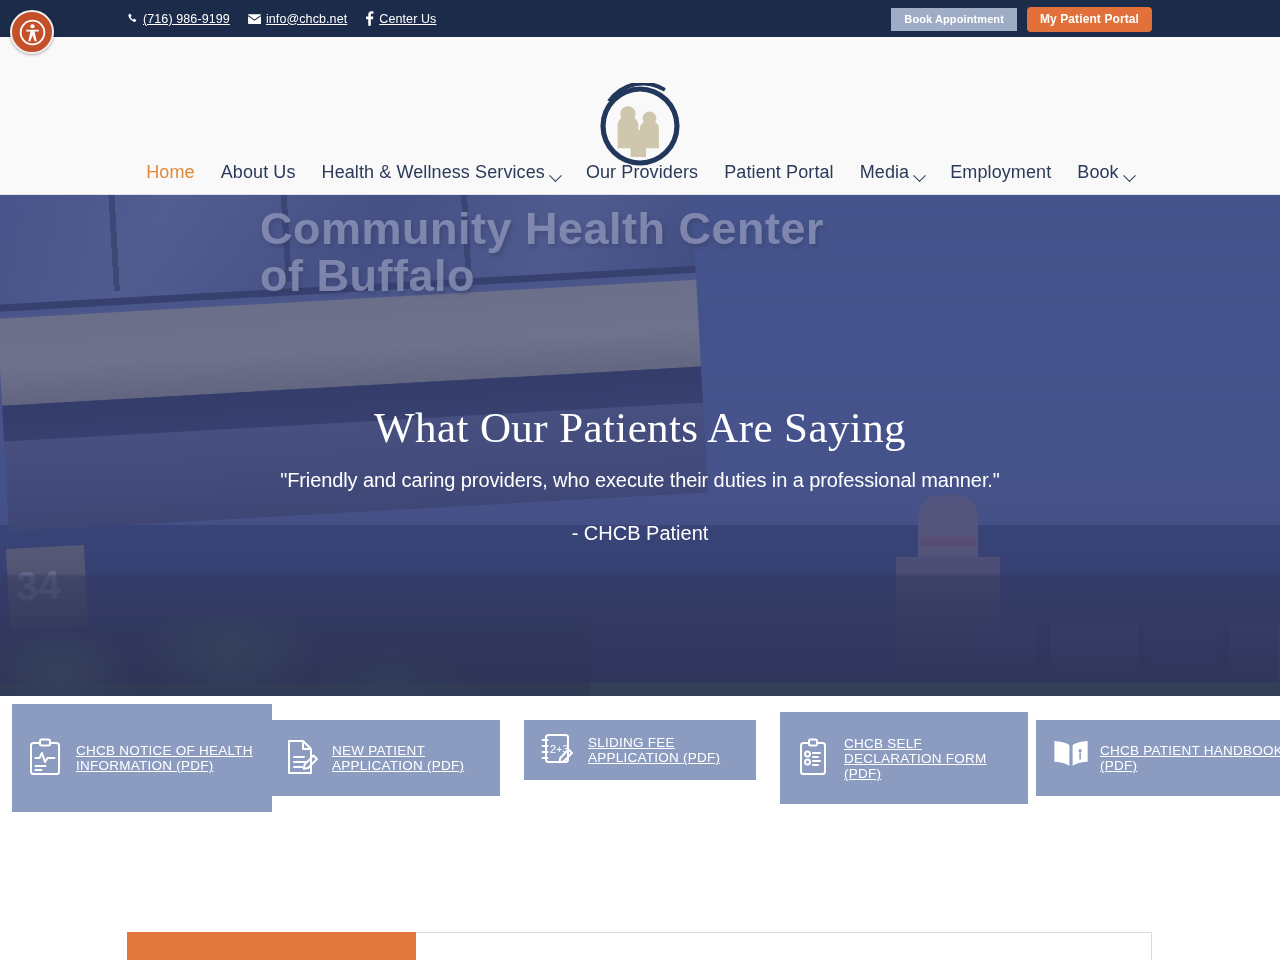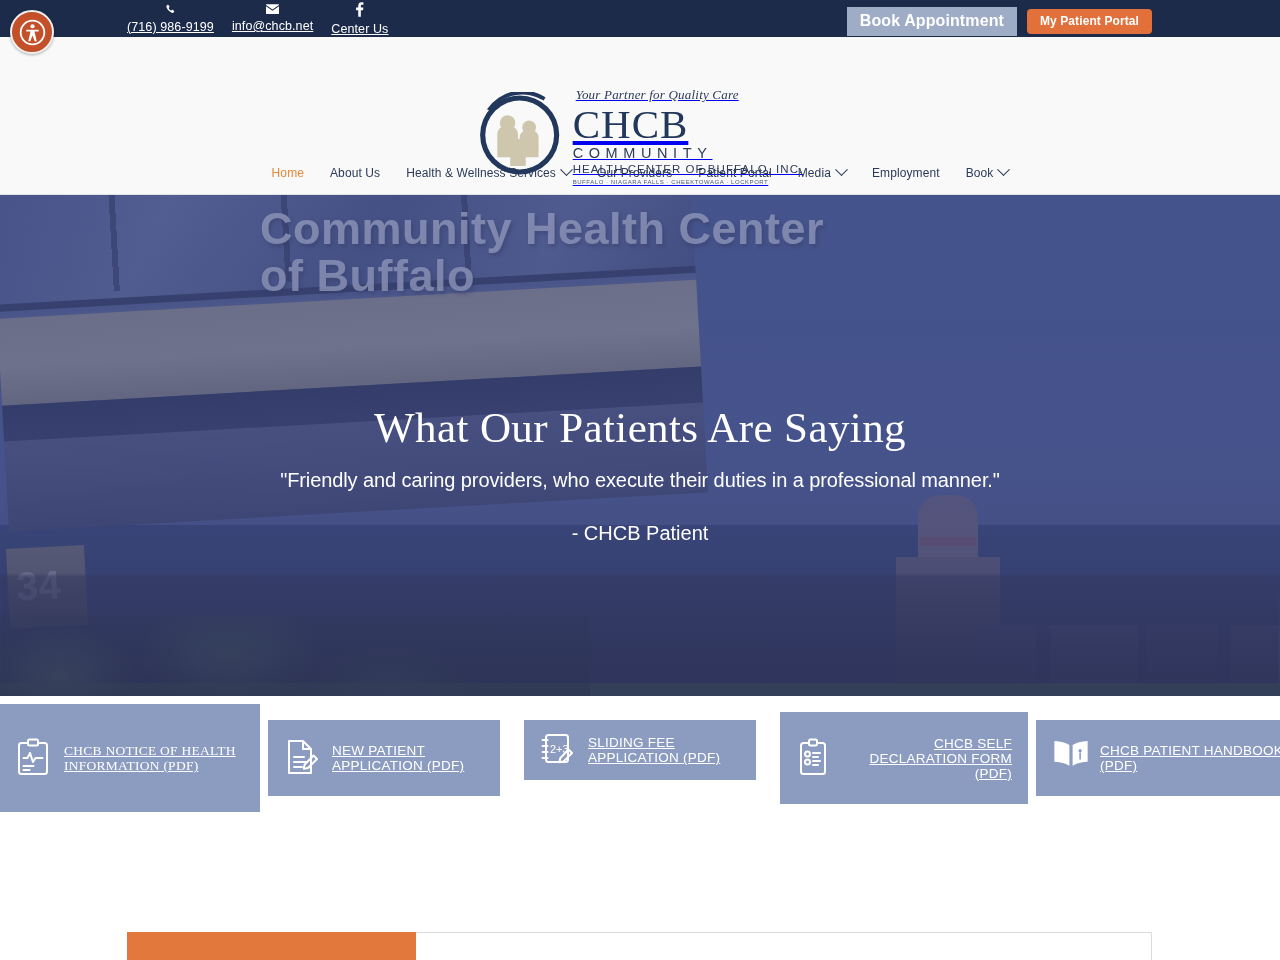--- a/index.html
+++ b/index.html
@@ -27,37 +27,36 @@
     gap: 18px;
     margin-left: 127px;
   }
   .tb-item {
     display: flex;
     align-items: center;
     gap: 5px;
     color: #ffffff;
     white-space: nowrap;
     letter-spacing: .1px;
-    flex-direction: column;
   }
   .tb-icon { display: inline-flex; align-items: center; }
   .tb-icon svg { display: block; }
 
   .topbar-right {
     position: absolute;
     right: 128px;
     top: 7px;
     display: flex;
     gap: 10px;
     align-items: center;
   }
   .btn-book {
     background: #9facc6;
     color: #ffffff;
-    font-size: 16px;
+    font-size: 11px;
     font-weight: bold;
     padding: 5px 13px 6px;
     border-radius: 0;
     letter-spacing: .1px;
     white-space: nowrap;
     border: none;
     cursor: pointer;
     font-family: "Liberation Sans", sans-serif;
   }
   .btn-portal {
@@ -150,23 +149,23 @@
     position: absolute;
     left: 0; right: 0; bottom: 0;
     height: 43px;
     display: flex;
     align-items: center;
     justify-content: center;
     gap: 0;
   }
   .nav-item {
     display: flex;
-    align-items: center;
+    align-items: flex-end;
     gap: 6px;
-    font-size: 12px;
+    font-size: 18px;
     color: #2b3a59;
     padding: 0 13px;
     cursor: pointer;
     white-space: nowrap;
     letter-spacing: .1px;
   }
   .nav-item.active { color: #e2883a; }
   .caret {
     display: inline-block;
     width: 9px; height: 9px;
@@ -336,24 +335,24 @@
     top: 8px;
   }
   .card-ico { flex: 0 0 36px; width: 36px; height: 40px; }
   .card-ico svg { display: block; }
   .card-label {
     font-size: 13.5px;
     line-height: 15px;
     letter-spacing: .25px;
     text-transform: uppercase;
   }
-  #card-0 { left: 0;   width: 260px; height: 108px; font-family: Liberation Serif, serif; }
+  #card-0 { left: 12px;   width: 260px; height: 108px; }
   #card-1 { left: 268px;  width: 232px; height: 76px; top: 24px;}
   #card-2 { left: 524px;  width: 232px; height: 60px; top: 24px;}
-  #card-3 { left: 780px;  width: 248px; height: 92px; top: 16px; text-align: right;}
+  #card-3 { left: 780px;  width: 248px; height: 92px; top: 16px;}
   #card-4 { left: 1036px; width: 276px; height: 76px; top: 24px;}
 
   
   .panel {
     position: absolute;
     left: 127px;
     top: 932px;
     width: 1025px;
     height: 60px;
     background: #ffffff;
@@ -425,27 +424,20 @@
         <path d="M50 4a46 46 0 1 0 0 92 46 46 0 0 0 0-92zm0 6a40 40 0 1 1 0 80 40 40 0 0 1 0-80z" fill="#22375c"></path>
         <path d="M16 22A46 46 0 0 1 78 10l2-4A50 50 0 0 0 12 20z" fill="#22375c"></path>
         <circle cx="36" cy="36" r="9" fill="#cfc6ae"></circle>
         <path d="M24 49c0-6 5.4-10 12-10s12 4 12 10v27H24z" fill="#cfc6ae"></path>
         <circle cx="61" cy="41" r="8" fill="#cfc6ae"></circle>
         <path d="M50 53c0-5.5 5-9 11-9s11 3.5 11 9v23H50z" fill="#cfc6ae"></path>
         <circle cx="48" cy="61" r="6.5" fill="#cfc6ae"></circle>
         <path d="M39 72c0-4.6 4-7.6 9-7.6s9 3 9 7.6v14H39z" fill="#cfc6ae"></path>
       </svg>
     </span>
-    <span class="logo-text">
-      <span class="logo-tag">Your Partner for Quality Care</span>
-      <span class="logo-chcb" style="display:block">CHCB</span>
-      <span class="logo-comm" style="display:block">COMMUNITY</span>
-      <span class="logo-hc" style="display:block">HEALTH CENTER OF BUFFALO, INC.</span>
-      <span class="logo-cities" style="display:block">BUFFALO  ·  NIAGARA FALLS  ·  CHEEKTOWAGA · LOCKPORT</span>
-    </span>
   </a>
 
   <nav class="nav">
     <div class="nav-item active">
       <span>Home</span>
     </div>
     <div class="nav-item">
       <span>About Us</span>
     </div>
     <div class="nav-item">

